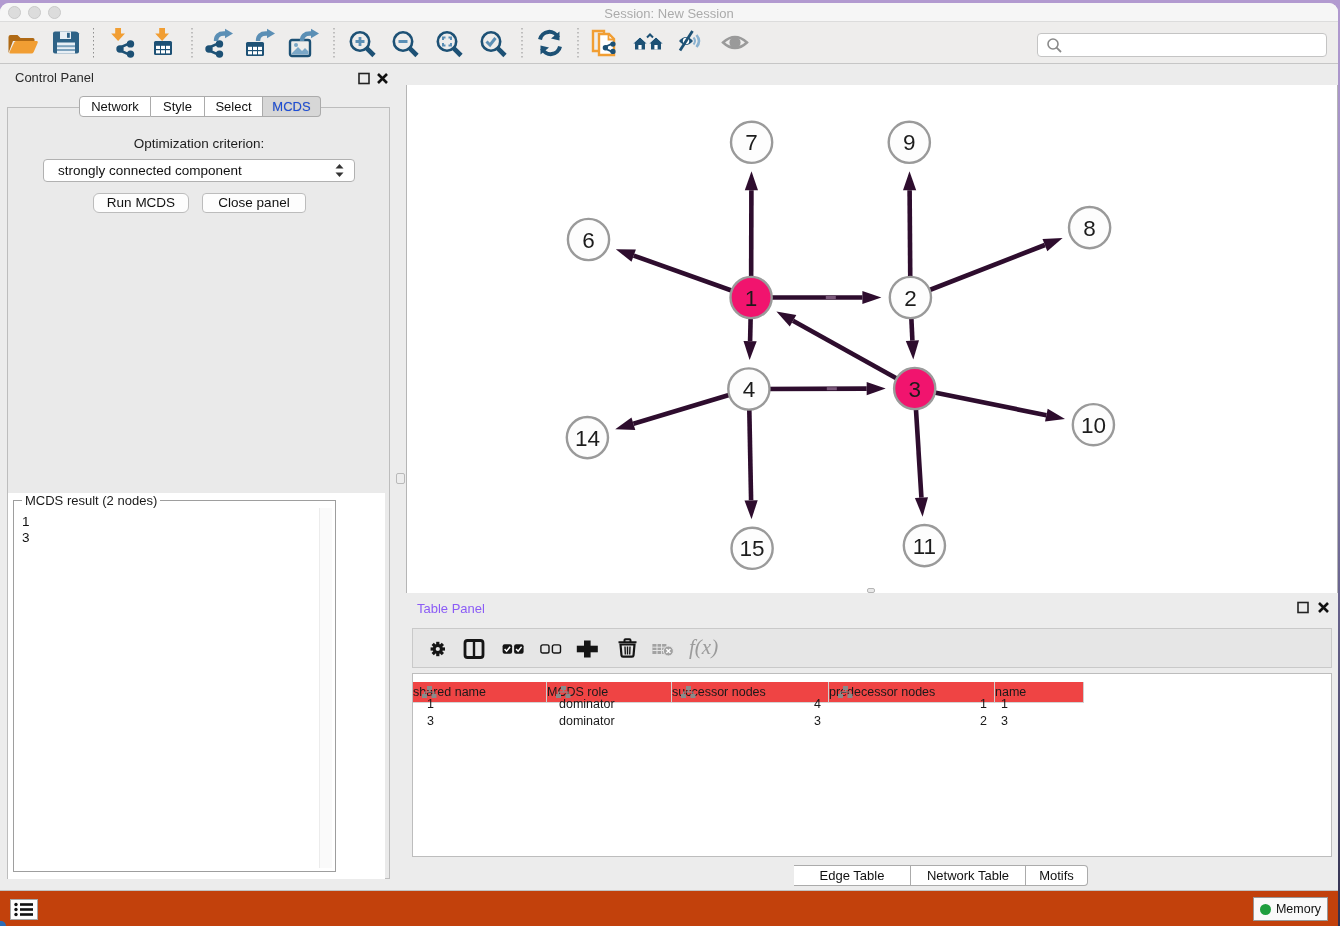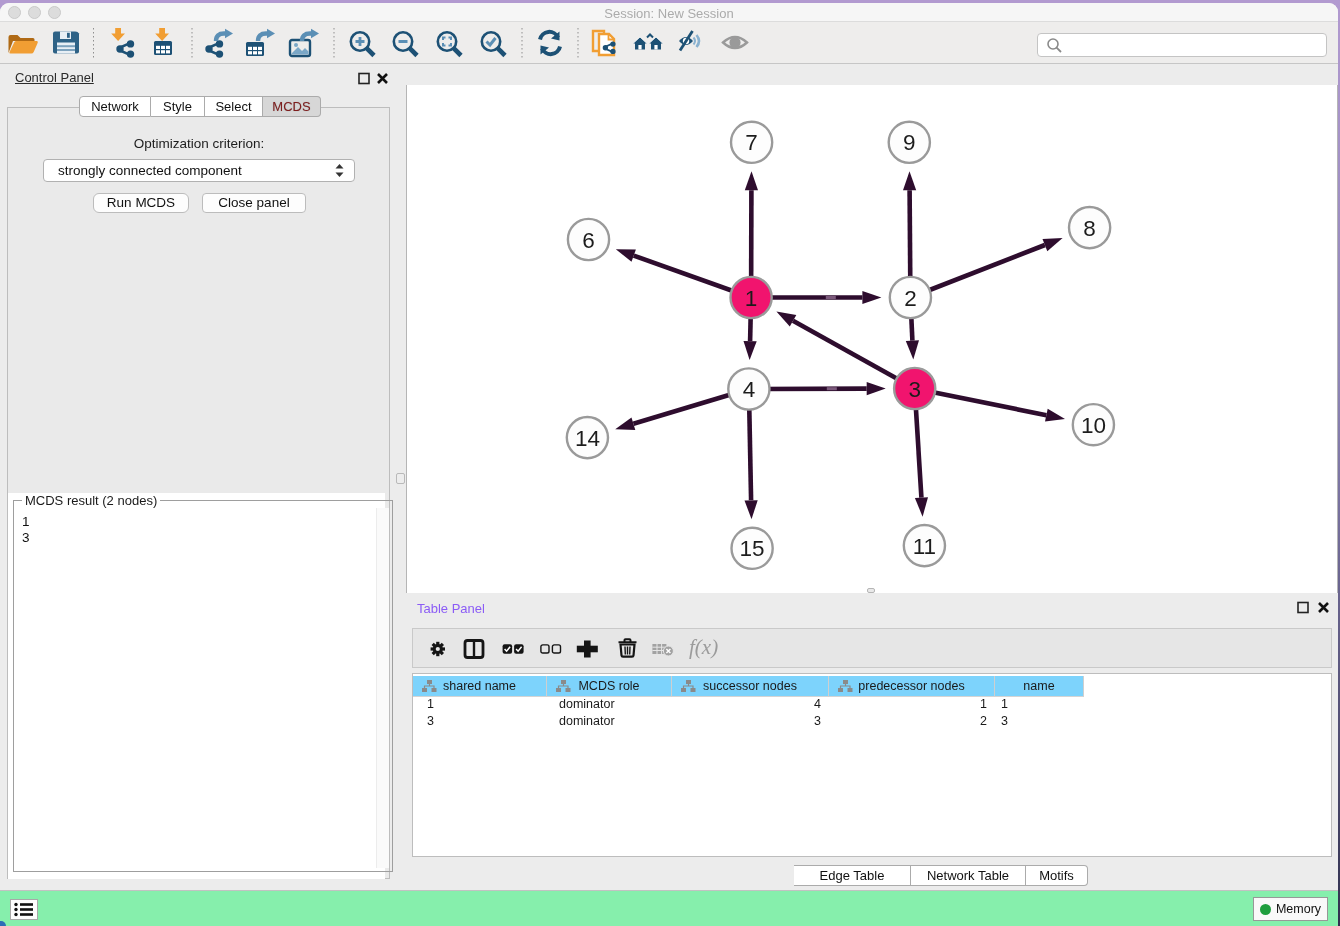--- a/index.html
+++ b/index.html
@@ -5,49 +5,49 @@
 * { margin:0; padding:0; box-sizing:border-box; }
 html,body { width:1340px; height:926px; overflow:hidden; }
 body { font-family:"Liberation Sans",sans-serif; background:#b29ad0; position:relative; }
 #win { position:absolute; left:0; top:3px; width:1338px; height:923px; background:#ececec; border-radius:9px 9px 0 0; overflow:hidden; }
 #titlebar { position:absolute; left:0; top:0; width:1338px; height:19px; background:#f6f6f6; border-bottom:1px solid #dcdcdc; }
 .tl { position:absolute; top:3px; width:13px; height:13px; border-radius:50%; background:#dcdcdc; border:1px solid #c9c9c9; }
 #apptitle { position:absolute; top:3px; width:100%; text-align:center; font-size:13px; color:#ababab; }
 #toolbar { position:absolute; left:0; top:19px; width:1338px; height:42px; background:#eeedec; border-bottom:1px solid #c6c6c6; }
 #search { position:absolute; left:1037px; top:11px; width:290px; height:24px; background:#fff; border:1px solid #c4c4c4; border-radius:4px; }
 
-#cpTitle { position:absolute; left:15px; top:67px; font-size:13px; color:#2b2b2b;text-decoration:underline; }
+#cpTitle { position:absolute; left:15px; top:67px; font-size:13px; color:#2b2b2b; }
 #cpPanel { position:absolute; left:7px; top:104px; width:383px; height:772px; background:#eaeaea; border:1px solid #bdbdbd; }
 .tabs { position:absolute; display:flex; }
 .tab { white-space:nowrap; font-size:13px; color:#111; background:#fff; border:1px solid #ababab; border-left:none; padding:0 14px; height:21px; line-height:20px; text-align:center; }
 .tab.first { border-left:1px solid #ababab; border-radius:4px 0 0 4px; }
 .tab.last { border-radius:0 4px 4px 0; }
-.tab.sel { background:#d7d7d7; color:#7f1d1d; text-shadow:0 0 1px #9a9a9a; }
+.tab.sel { background:#d7d7d7; color:#1d4ed8; text-shadow:0 0 1px #9a9a9a; }
 #optlabel { position:absolute; left:7px; top:133px; width:384px; text-align:center; font-size:13.5px; color:#1d1d1d; }
 #dropdown { position:absolute; left:43px; top:156px; width:312px; height:23px; background:#fff; border:1px solid #b1b1b1; border-radius:4px; font-size:13.5px; color:#111; line-height:21px; padding-left:14px; }
 .btn { position:absolute; height:20px; background:#fdfdfd; border:1px solid #bcbcbc; border-radius:4px; font-size:13.5px; color:#111; text-align:center; line-height:18px; }
 #mcdsWhite { position:absolute; left:8px; top:490px; width:377px; height:386px; background:#fff; }
-#fieldset { position:absolute; left:5px; top:7px; width:380px; height:372px; border:1px solid #9e9e9e; }
+#fieldset { position:absolute; left:5px; top:7px; width:323px; height:372px; border:1px solid #9e9e9e; }
 #legend { position:absolute; left:8px; top:-8px; background:#fff; padding:0 3px; font-size:13px; color:#1a1a1a; }
 #mcdsScroll { position:absolute; right:3px; top:7px; width:13px; bottom:3px; background:#fafafa; border-left:1px solid #ececec; }
 
 #netTitle { position:absolute; left:406px; top:62px; width:932px; height:20px; background:linear-gradient(#fbfbfb,#d4d4d4); border:1px solid #aaa; border-bottom:1px solid #969696; }
 .jtl { position:absolute; top:3px; width:13px; height:13px; border-radius:50%; }
 #netCanvas { position:absolute; left:406px; top:82px; width:932px; height:508px; background:#fff; border-left:1px solid #b5b5b5; border-right:1px solid #b5b5b5; }
 
 .gripV { position:absolute; left:396px; top:470px; width:9px; height:11px; background:#ededed; border:1px solid #b9b9b9; border-radius:2px; }
 .gripH { position:absolute; left:867px; top:585px; width:8px; height:5px; background:#e9e9e9; border:1px solid #b5b5b5; border-radius:2px; }
 
 #tpTitle { position:absolute; left:417px; top:598px; font-size:13px; color:#8b5cf6; }
 #tpToolbar { position:absolute; left:412px; top:625px; width:920px; height:40px; background:#e6e6e6; border:1px solid #c9c9c9; }
 #tpTable { position:absolute; left:412px; top:670px; width:920px; height:184px; background:#fff; border:1px solid #bdbdbd; }
-.th { position:absolute; top:2px; height:21px; background:#7dd3fc; border-right:1px solid #cfcfcf; border-bottom:1px solid #d4d4d4; font-size:12.5px; color:#1a1a1a; text-align:center; line-height:21px; }
+.th { position:absolute; top:8px; height:21px; background:#ef4444; border-right:1px solid #cfcfcf; border-bottom:1px solid #d4d4d4; font-size:12.5px; color:#1a1a1a; text-align:left; line-height:21px; }
 .cell { position:absolute; font-size:12.5px; color:#1a1a1a; height:17px; line-height:17px; }
 
-#statusbar { position:absolute; left:0; top:887px; width:1338px; height:36px; background:#86efac; border-top:1px solid #c2c2c2; }
+#statusbar { position:absolute; left:0; top:887px; width:1338px; height:36px; background:#c2410c; border-top:1px solid #c2c2c2; }
 #listbtn { position:absolute; left:10px; top:8px; width:28px; height:21px; background:#fdfdfd; border:1px solid #a8a8a8; }
 #membtn { position:absolute; right:10px; top:6px; width:75px; height:24px; background:#f9f9f9; border:1px solid #989898; font-size:12.5px; color:#111; text-align:center; line-height:22px; }
 #rightedge { position:absolute; right:0; top:0; width:2px; height:926px; background:linear-gradient(#b29ad0,#8f86b8 40%,#31314f); }
 svg text { font-family:"Liberation Sans",sans-serif; }
 </style>
 </head>
 <body>
 <div id="win">
   <div id="titlebar">
     <div class="tl" style="left:8px;"></div>

